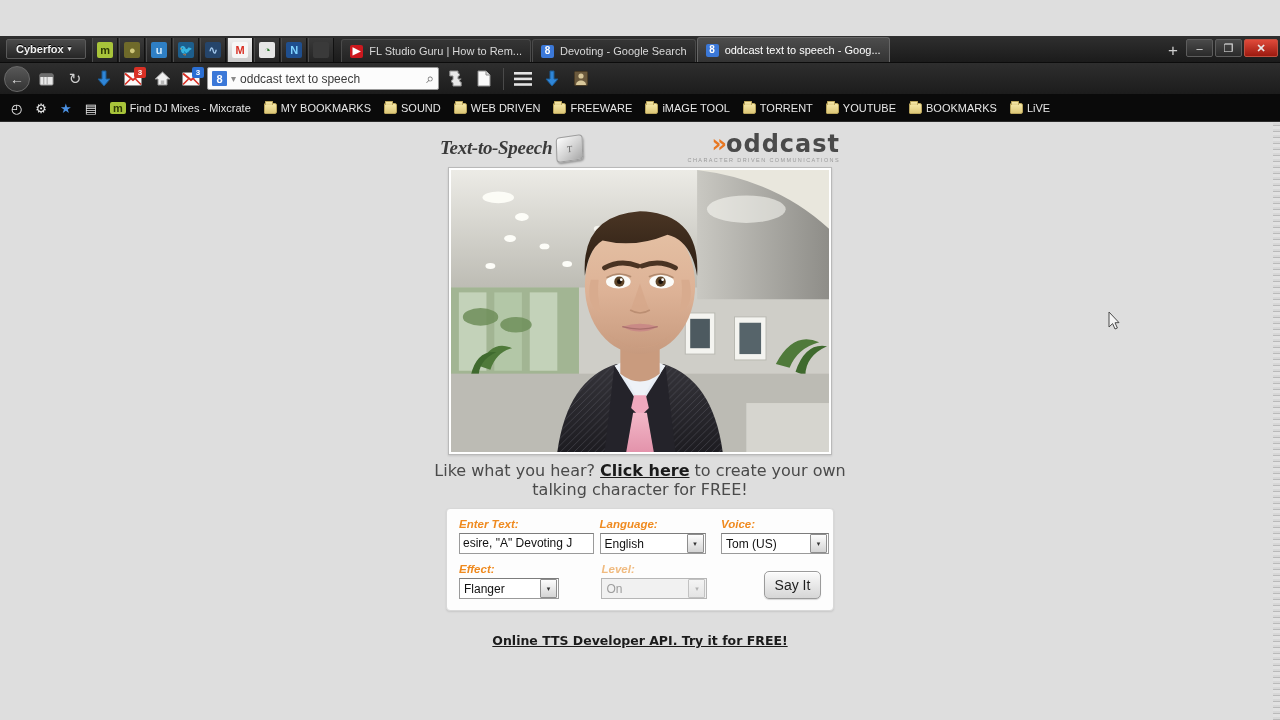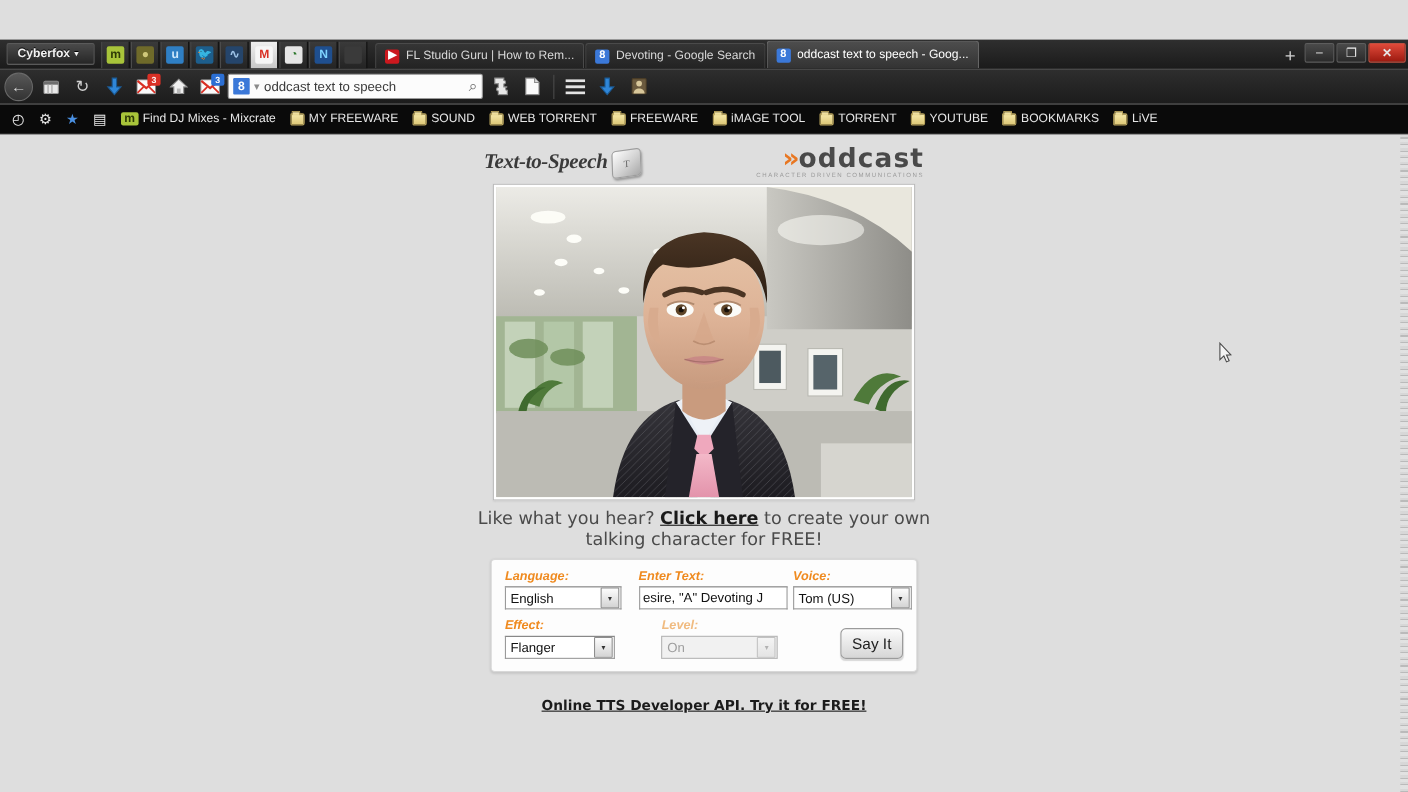--- a/index.html
+++ b/index.html
@@ -431,29 +431,29 @@
       </div>
       <div class="bm">
         <span style="font-size: 13px; color: rgb(233, 233, 233);">▤</span>
       </div>
       <div class="bm">
         <span style="font-size: 11px; color: rgb(46, 58, 6); background: rgb(168, 196, 58); padding: 0px 3px; border-radius: 2px; font-weight: bold;">m</span>
         <span>Find DJ Mixes - Mixcrate</span>
       </div>
       <div class="bm">
         <span class="folder"></span>
-        <span>MY FREEWARE</span>
+        <span>MY BOOKMARKS</span>
       </div>
       <div class="bm">
         <span class="folder"></span>
         <span>SOUND</span>
       </div>
       <div class="bm">
         <span class="folder"></span>
-        <span>WEB TORRENT</span>
+        <span>WEB DRIVEN</span>
       </div>
       <div class="bm">
         <span class="folder"></span>
         <span>FREEWARE</span>
       </div>
       <div class="bm">
         <span class="folder"></span>
         <span>iMAGE TOOL</span>
       </div>
       <div class="bm">
@@ -610,30 +610,30 @@
           <path d="M160 168 q32 26 64 0 q-28 28 -64 0z" fill="#cf9f83" opacity="0.45"></path>
         </svg>
       </div>
 
       <div class="hearline">
         <span>Like what you hear? </span><a>Click here</a><span> to create your own talking character for FREE!</span>
       </div>
 
       <div class="formpanel">
         <div class="frow">
+          <div class="fcol c1">
+            <span class="flabel">Enter Text:</span>
+            <div class="txtinput">esire, "A" Devoting J</div>
+          </div>
           <div class="fcol c2">
             <span class="flabel">Language:</span>
             <div class="selwrap w-lang">
               <span>English</span>
               <span class="arrowbtn">▾</span>
             </div>
-          </div>
-          <div class="fcol c1">
-            <span class="flabel">Enter Text:</span>
-            <div class="txtinput">esire, "A" Devoting J</div>
           </div>
           <div class="fcol c3">
             <span class="flabel">Voice:</span>
             <div class="selwrap w-voice">
               <span>Tom (US)</span>
               <span class="arrowbtn">▾</span>
             </div>
           </div>
         </div>
 

